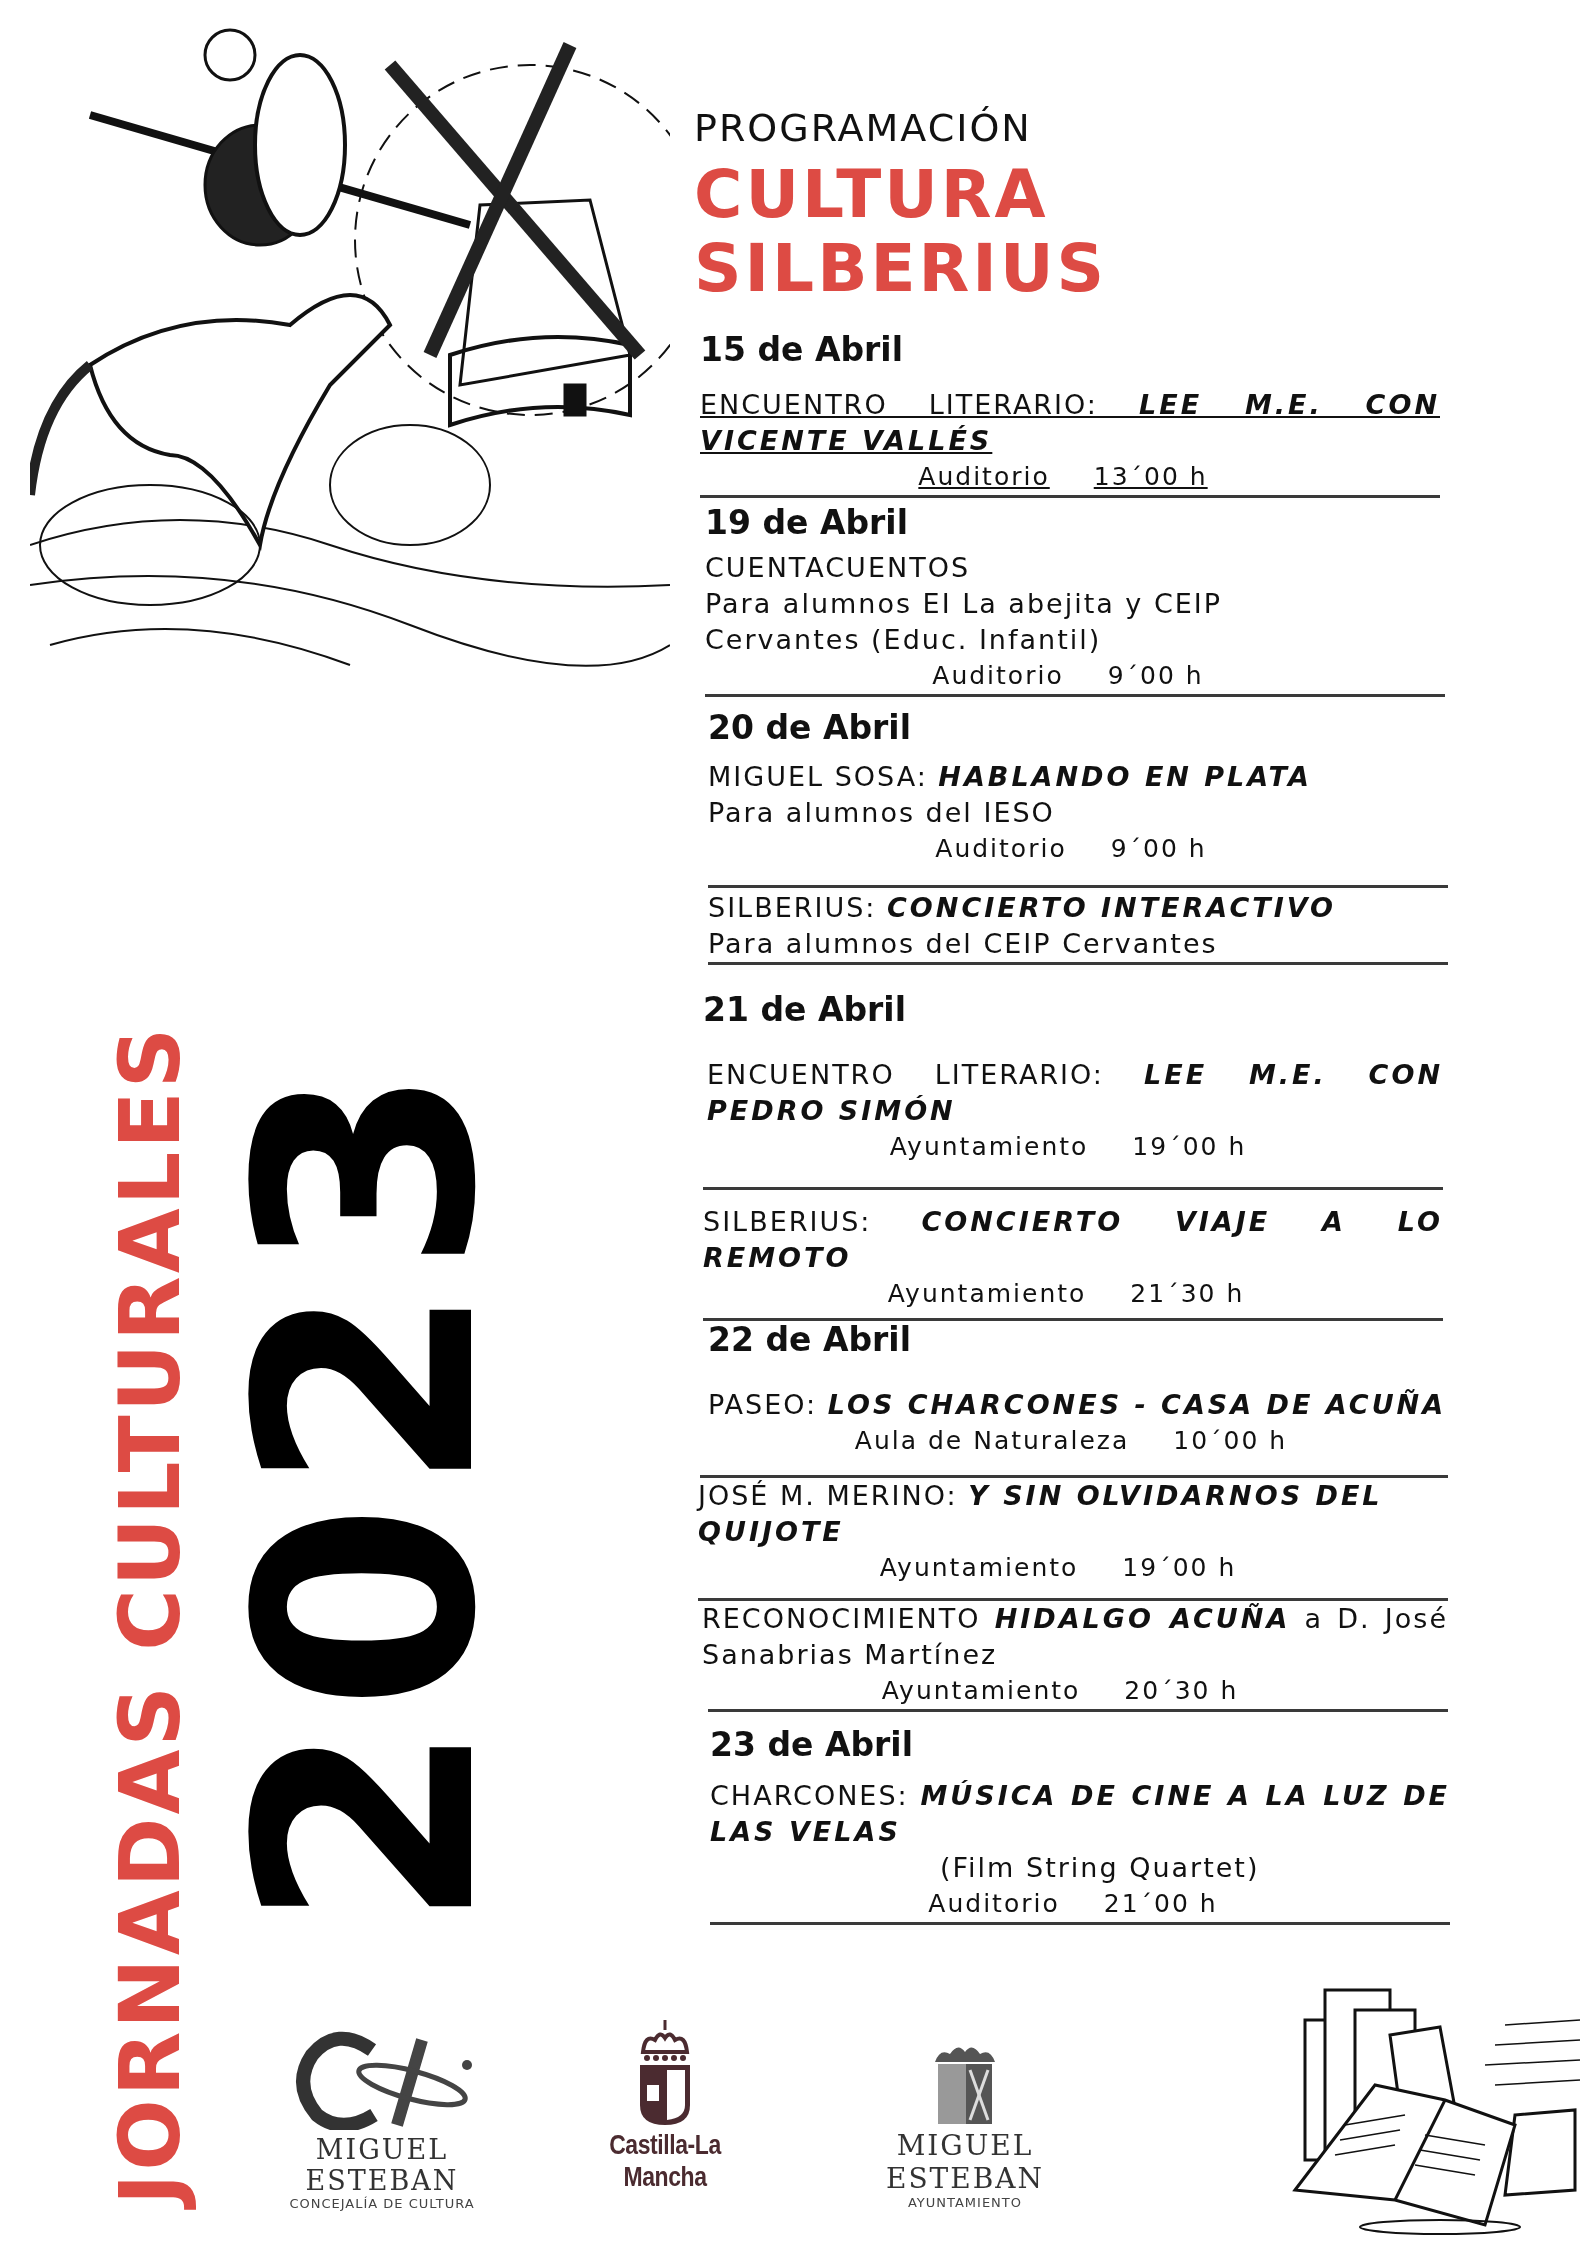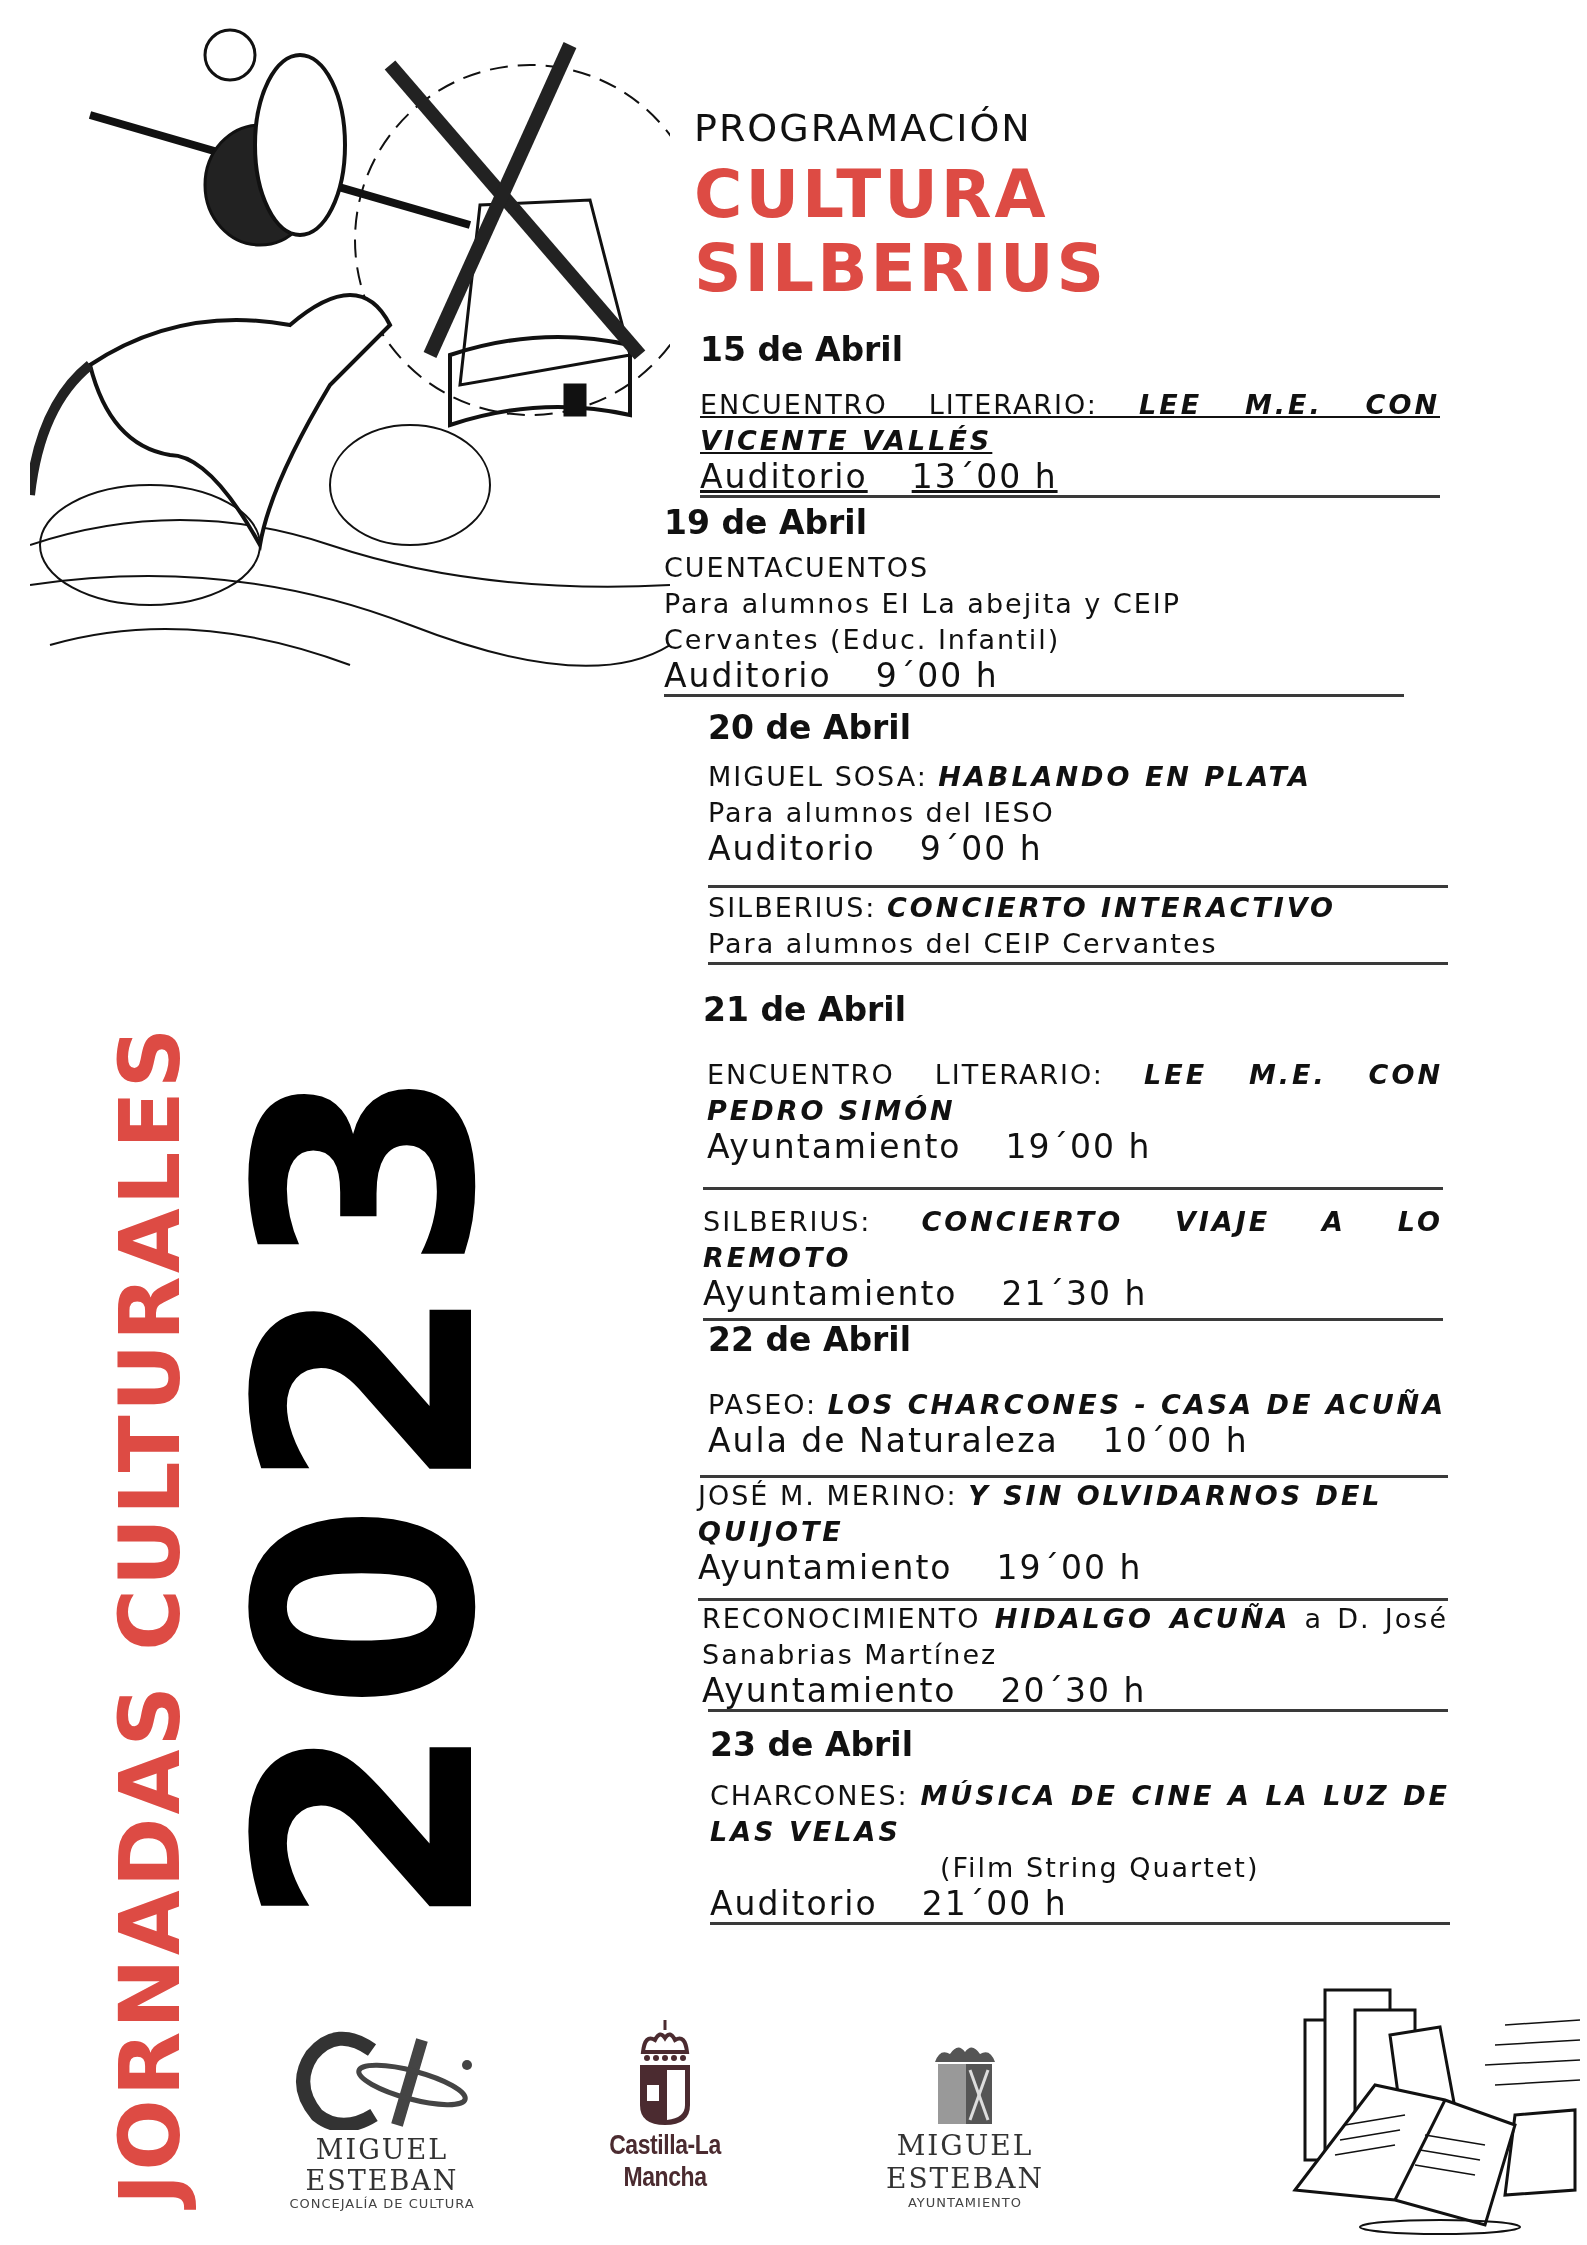--- a/index.html
+++ b/index.html
@@ -19,21 +19,21 @@
               color: #DD4B44; font-family: "DejaVu Sans", sans-serif; font-weight: 700; font-size: 84px; letter-spacing: 3px; white-space: nowrap; line-height: 80px; }
   .vert-year { position: absolute; left: 248px; top: 1930px; transform-origin: 0 0; transform: rotate(-90deg);
                color: #000; font-family: "DejaVu Sans", sans-serif; font-weight: 700; font-size: 300px; letter-spacing: 10px; white-space: nowrap; line-height: 240px; }
 
   
   .prog-block { position: absolute; left: 700px; width: 740px; }
   .date { font-family: "DejaVu Sans", sans-serif; font-weight: 700; font-size: 33px; color: #111; }
   .ev { font-family: "DejaVu Sans", sans-serif; font-size: 27px; line-height: 36px; letter-spacing: 2px; color: #111; }
   .ev .just { text-align: justify; text-align-last: left; }
   .ev .bi { font-weight: 700; font-style: italic; letter-spacing: 3px; }
-  .loc { text-align: left; font-family: "DejaVu Sans", sans-serif; font-size: 33px; letter-spacing: 2px; line-height: 36px; padding-right: 14px; }
+  .loc { text-align: center; font-family: "DejaVu Sans", sans-serif; font-size: 25px; letter-spacing: 2px; line-height: 36px; padding-right: 14px; }
   .loc .place { margin-right: 44px; }
   .rule { height: 3px; background: #3a3a3a; }
 
   
   .logo { position: absolute; text-align: center; }
   .logo .big { font-family: "DejaVu Serif", serif; font-size: 27px; letter-spacing: 2px; color: #333; }
   .logo .small { font-family: "DejaVu Sans", sans-serif; font-size: 13px; color: #444; letter-spacing: 1px; text-align: center; }
   .logo .clm { font-family: "Liberation Sans", sans-serif; font-weight: 700; font-size: 28px; color: #4b2b30; transform: scaleX(0.82); letter-spacing: -0.5px; }
 </style>
 </head>
@@ -77,21 +77,21 @@
 
 <div class="prog-block" style="top:330px;">
   <div class="date">15 de Abril</div>
   <div class="ev" style="margin-top:18px;text-decoration:underline;">
     <div class="just"><span>ENCUENTRO LITERARIO: </span><span class="bi">LEE M.E. CON VICENTE VALLÉS</span></div>
     <div class="loc"><span class="place">Auditorio</span><span>13´00 h</span></div>
   </div>
   <div class="rule"></div>
 </div>
 
-<div class="prog-block" style="top:503px; left:664px;">
+<div class="prog-block" style="top:503px; left:705px;">
   <div class="date">19 de Abril</div>
   <div class="ev" style="margin-top:8px;">
     <div>CUENTACUENTOS</div>
     <div style="width:560px;">Para alumnos EI La abejita y CEIP Cervantes (Educ. Infantil)</div>
     <div class="loc"><span class="place">Auditorio</span><span>9´00 h</span></div>
   </div>
   <div class="rule"></div>
 </div>
 
 <div class="prog-block" style="top:708px; left:708px;">

